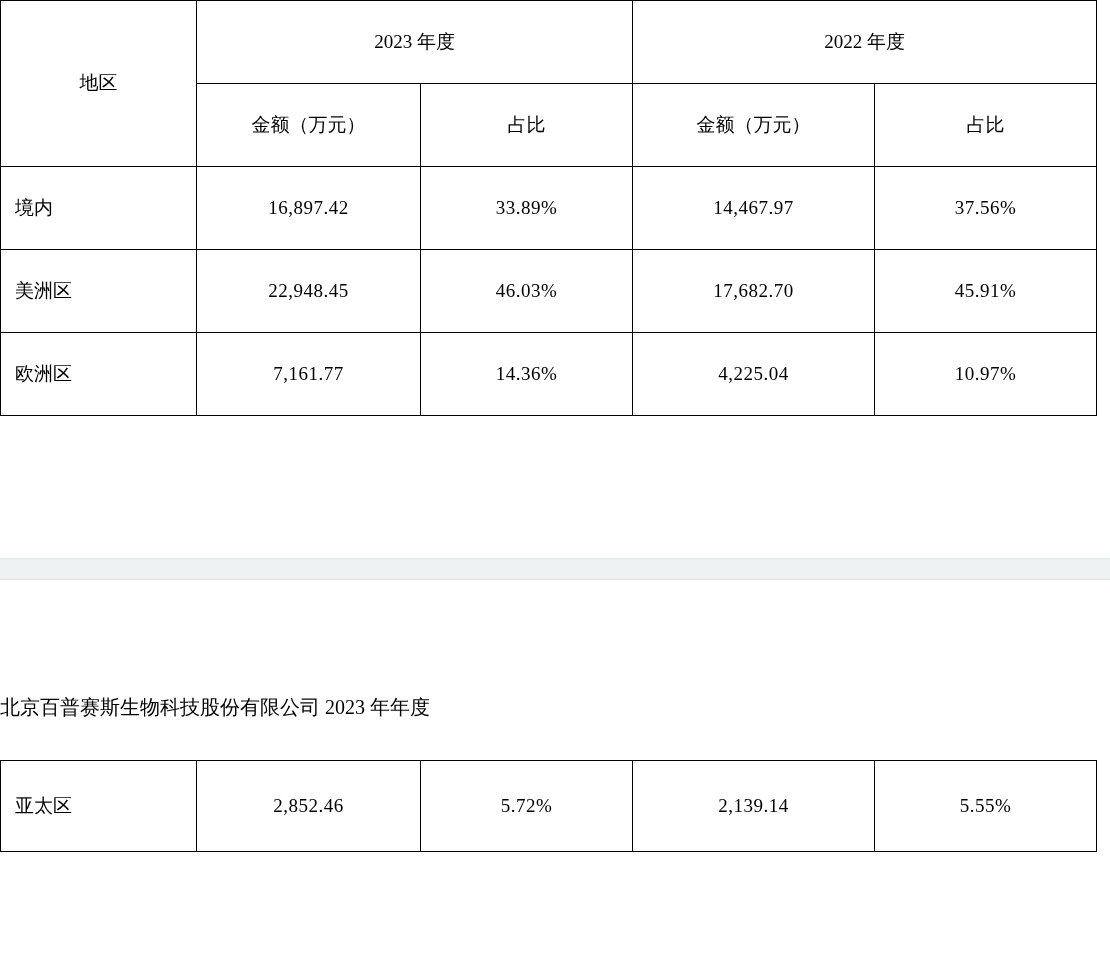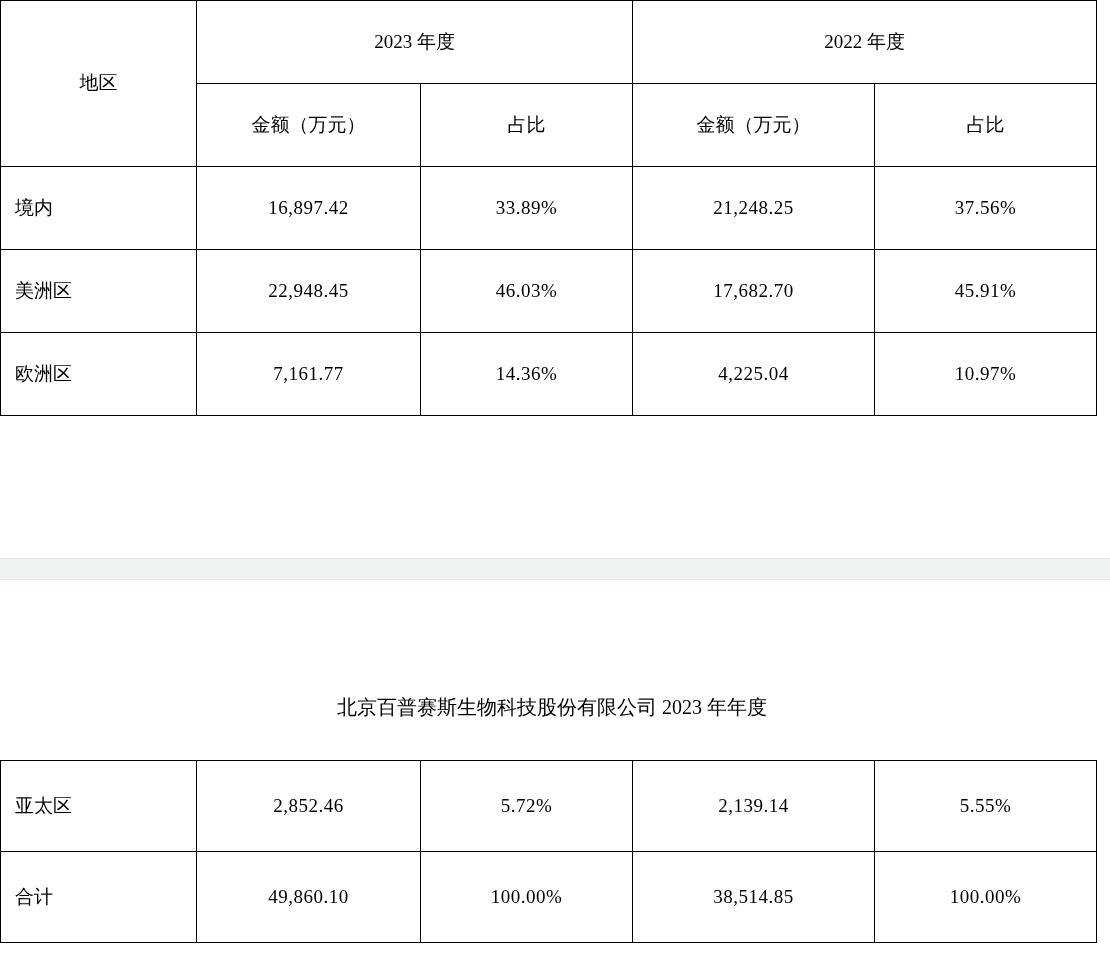--- a/index.html
+++ b/index.html
@@ -75,21 +75,21 @@
     background: #eef2f3;
     border-top: 1px solid #e2e8ea;
     border-bottom: 1px solid #e2e8ea;
   }
 
   .header-line {
     position: absolute;
     left: 0;
     top: 694px;
     width: 1110px;
-    text-align: center;
+    text-align: left;
     padding-right: 6px;
     box-sizing: border-box;
     font-size: 20px;
     font-family: "Liberation Serif", "DejaVu Serif", serif;
     white-space: nowrap;
     overflow: hidden;
   }
 
   .page-bottom {
     position: absolute;
@@ -124,21 +124,21 @@
         <td class="th-center">金额（万元）</td>
         <td class="th-center">占比</td>
         <td class="th-center">金额（万元）</td>
         <td class="th-center">占比</td>
       </tr>
 
       <tr class="rowline">
         <td class="cell-center">境内</td>
         <td class="cell-right num">16,897.42</td>
         <td class="cell-right num">33.89%</td>
-        <td class="cell-right num">21,248.25</td>
+        <td class="cell-right num">14,467.97</td>
         <td class="cell-right num">37.56%</td>
       </tr>
       <tr class="rowline">
         <td class="cell-center">美洲区</td>
         <td class="cell-right num">22,948.45</td>
         <td class="cell-right num">46.03%</td>
         <td class="cell-right num">17,682.70</td>
         <td class="cell-right num">45.91%</td>
       </tr>
       <tr class="rowline">
@@ -166,22 +166,15 @@
         <col class="c-pct2">
     </colgroup>
     <tbody>
       <tr class="rowline">
         <td class="cell-center">亚太区</td>
         <td class="cell-right num">2,852.46</td>
         <td class="cell-right num">5.72%</td>
         <td class="cell-right num">2,139.14</td>
         <td class="cell-right num">5.55%</td>
       </tr>
-      <tr class="rowline">
-        <td class="cell-center">合计</td>
-        <td class="cell-right num">49,860.10</td>
-        <td class="cell-right num">100.00%</td>
-        <td class="cell-right num">38,514.85</td>
-        <td class="cell-right num">100.00%</td>
-      </tr>
     </tbody>
   </table>
 </div>
 
 </body></html>

